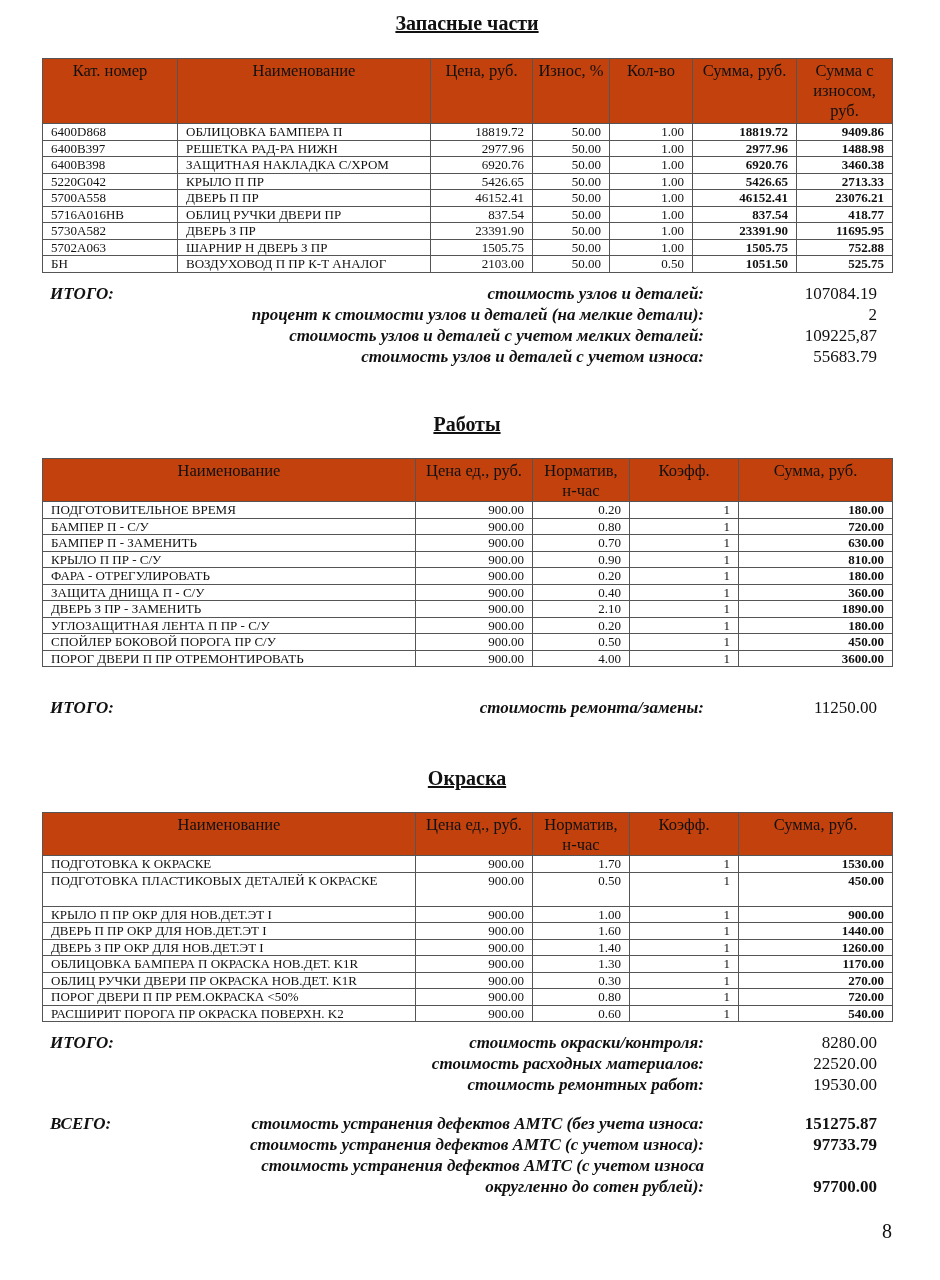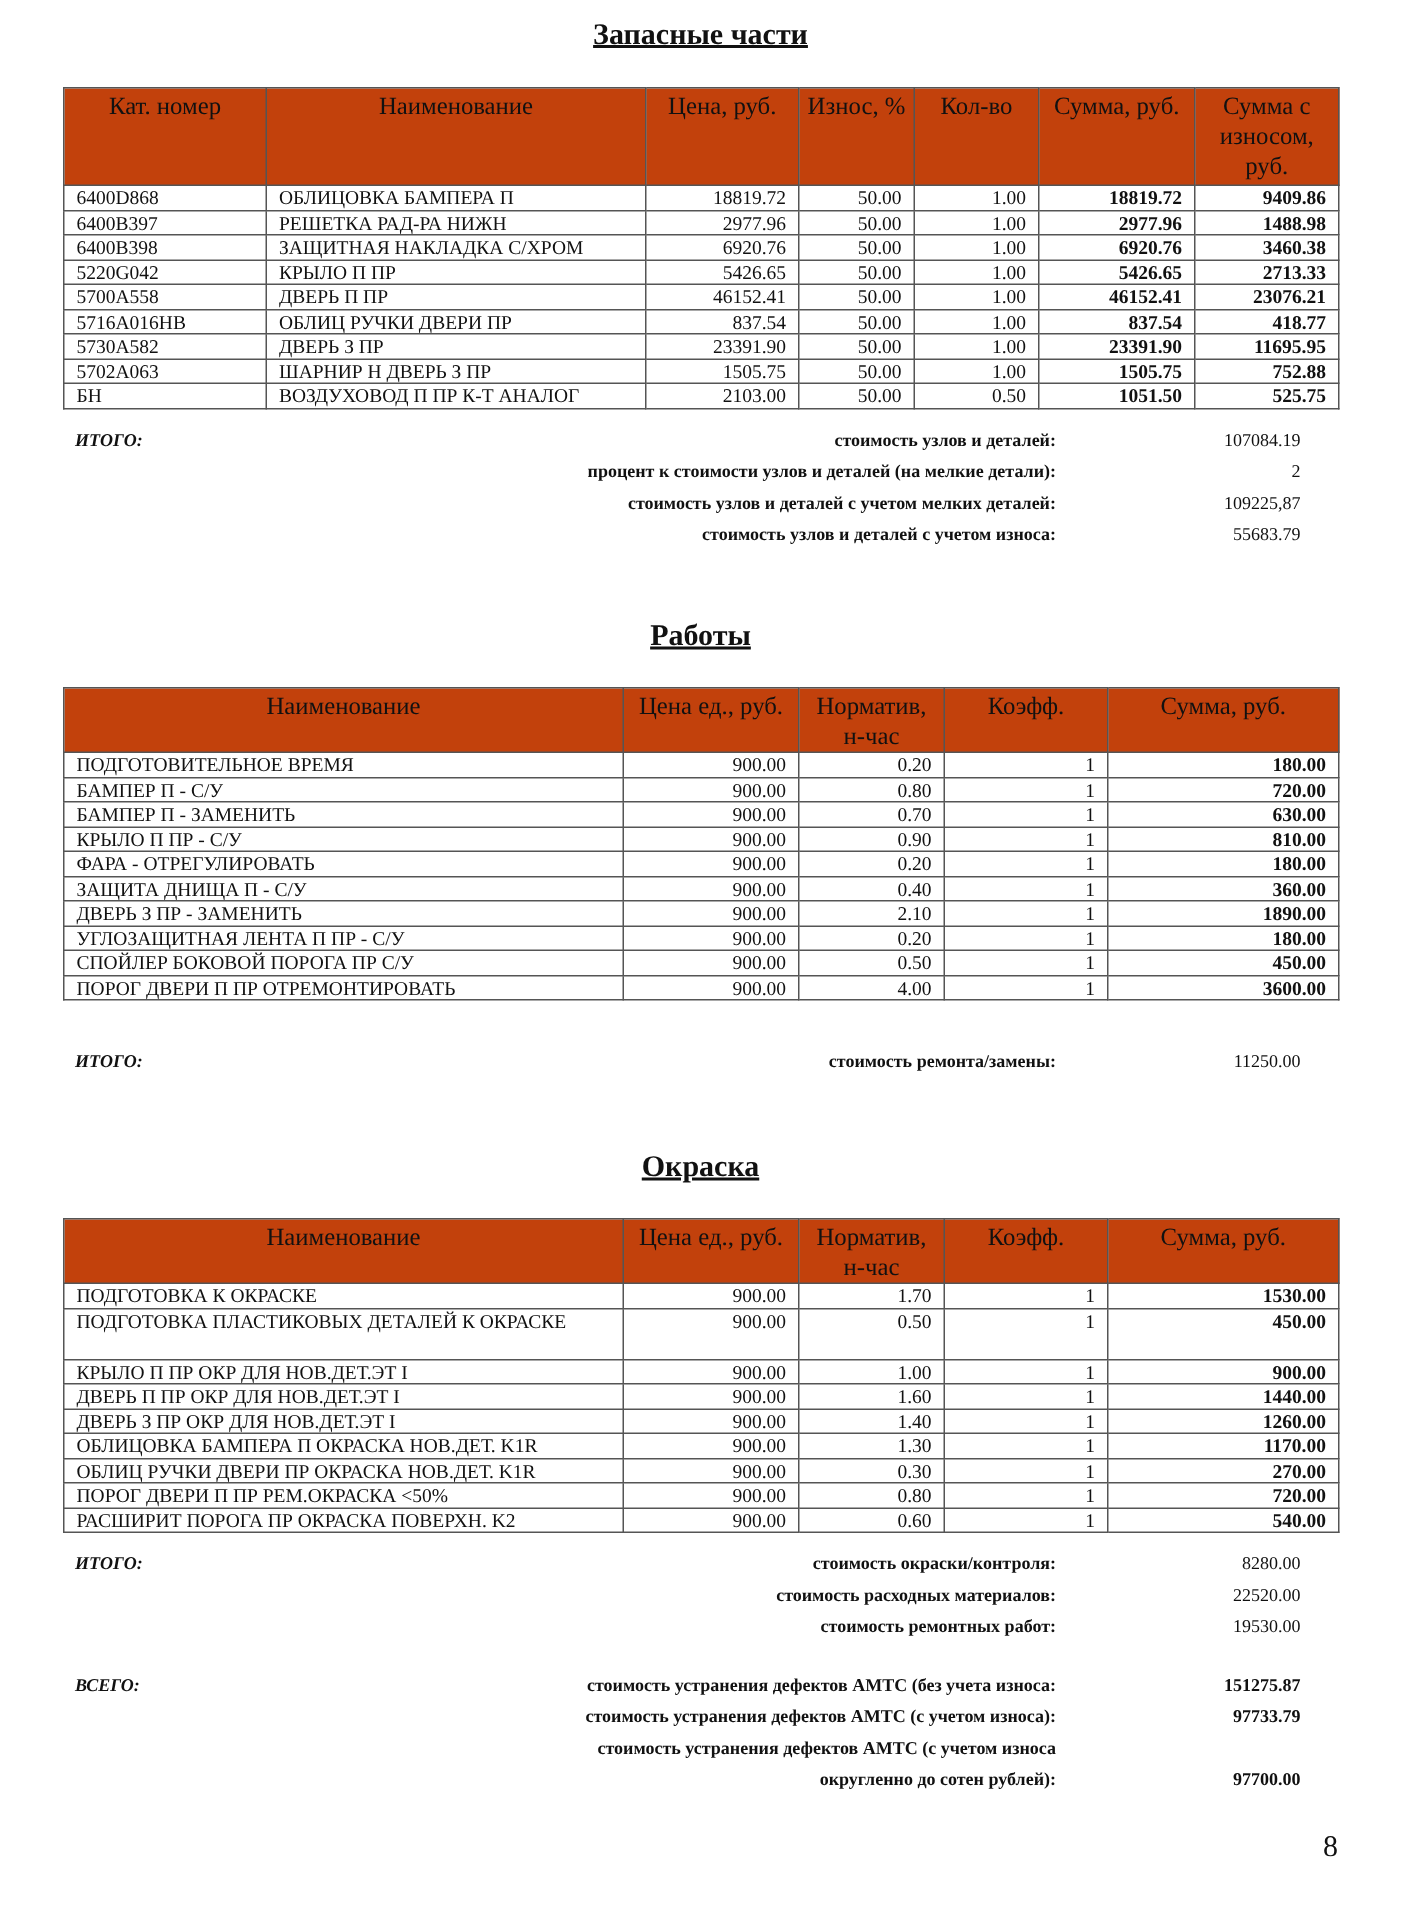--- a/index.html
+++ b/index.html
@@ -23,28 +23,28 @@
   }
   table.grid td {
     border: 1px solid #555; padding: 0 8px; line-height: 15.5px; height: 15.5px;
     white-space: nowrap; overflow: hidden;
   }
   table.grid td.l { text-align: left; }
   table.grid td.r { text-align: right; }
   table.grid td.b { font-weight: bold; }
   table.grid td.wrap { white-space: normal; text-align: justify; text-align-last: left; }
 
-  .totals { position: absolute; left: 50px; width: 832px; font-size: 12px; }
+  .totals { position: absolute; left: 50px; width: 832px; font-size: 17px; }
   .trow { position: relative; height: 21px; line-height: 21px; }
   .trow .lead { position: absolute; left: 0; font-weight: bold; font-style: italic; }
   .trow .label {
-    position: absolute; right: 178px; font-weight: bold; 
+    position: absolute; right: 178px; font-weight: bold; font-style: italic;
     text-align: right; white-space: nowrap;
   }
-  .trow .value { position: absolute; right: 15px; text-align: right; white-space: nowrap; }
+  .trow .value { position: absolute; right: 5px; text-align: right; white-space: nowrap; }
   .trow .value.bold { font-weight: bold; }
   .page-num { position: absolute; right: 48px; top: 1220px; font-size: 20px; }
 </style>
 </head>
 <body>
 
 <div class="section-title" style="top:12px;">Запасные части</div>
 
 <table class="grid" style="top:58px;">
   <colgroup>

